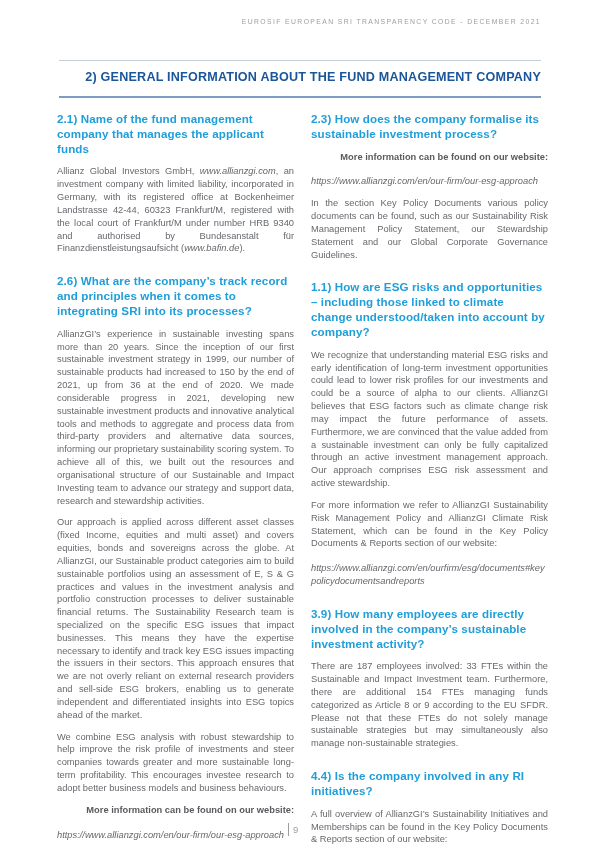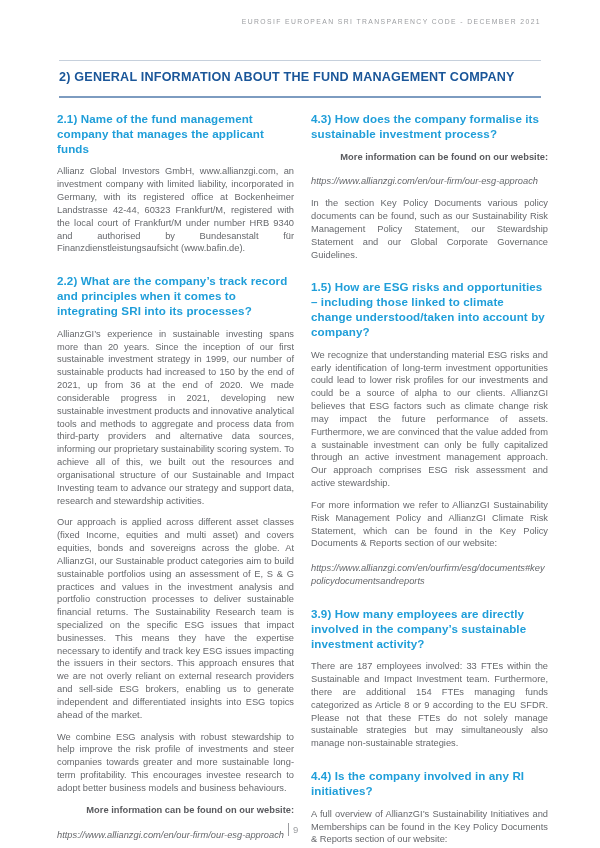--- a/index.html
+++ b/index.html
@@ -7,42 +7,42 @@
     position:relative;width:600px;height:848px;background:#ffffff;
     font-family:"Liberation Sans",sans-serif;overflow:hidden;margin:0 auto;
   }
   .doc-header{
     position:absolute;top:18px;right:59px;
     font-size:6.8px;letter-spacing:1.4px;color:#9b9da0;font-weight:400;
   }
   .title-bar{
     position:absolute;top:60px;left:59px;right:59px;
     border-top:1px solid #c6d0dc;border-bottom:2px solid #7d9cc0;
-    padding:10px 0 11px;text-align:left;
+    padding:10px 0 11px;text-align:right;
   }
   .title-bar h1{
     margin:0;font-size:12.6px;line-height:1.1;color:#1a5699;
     font-weight:bold;letter-spacing:0.2px;
   }
   .cols{
     position:absolute;top:103px;left:57px;right:52px;
     display:flex;gap:17px;
   }
   .col{flex:1;min-width:0;}
   .sec{margin-bottom:19px;}
   .sec h3{
     margin:9px 0 9px;color:#1f9ed9;font-size:11.6px;line-height:1.28;
     font-weight:bold;letter-spacing:0.1px;
   }
   p{margin:0 0 9px;color:#66686c;font-size:9.3px;line-height:1.38;}
   p.just{text-align:justify;}
   p.tight{margin-bottom:1px;}
   .bold-lead{color:#595a5e;font-weight:bold;margin-bottom:1px;text-align:right;}
   .link{font-style:italic;word-break:break-all;margin-top:12px;}
-  .inline-it{}
+  .inline-it{font-style:italic;}
   .footer{
     position:absolute;bottom:12px;left:288px;
     color:#9b9da0;font-size:9.5px;display:flex;align-items:center;
   }
   .footer .bar{
     display:inline-block;width:0;height:13px;border-left:1.5px solid #9b9da0;
     margin-right:4px;
   }
 </style>
 </head>
@@ -59,41 +59,41 @@
   <div class="cols">
 
     <div class="col">
 
       <div class="sec">
         <h3>2.1) Name of the fund management company that manages the applicant funds</h3>
         <p class="just"><span>Allianz Global Investors GmbH, </span><span class="inline-it">www.allianzgi.com</span><span>, an investment company with limited liability, incorporated in Germany, with its registered office at Bockenheimer Landstrasse 42-44, 60323 Frankfurt/M, registered with the local court of Frankfurt/M under number HRB 9340 and authorised by Bundesanstalt für Finanzdienstleistungsaufsicht (</span><span class="inline-it">www.bafin.de</span><span>).</span></p>
       </div>
 
       <div class="sec">
-        <h3>2.2) What are the company’s track record and principles when it comes to integrating SRI into its processes?</h3>
+        <h3>2.6) What are the company’s track record and principles when it comes to integrating SRI into its processes?</h3>
         <p class="just">AllianzGI’s experience in sustainable investing spans more than 20 years. Since the inception of our first sustainable investment strategy in 1999, our number of sustainable products had increased to 150 by the end of 2021, up from 36 at the end of 2020. We made considerable progress in 2021, developing new sustainable investment products and innovative analytical tools and methods to aggregate and process data from third-party providers and alternative data sources, informing our proprietary sustainability scoring system. To achieve all of this, we built out the resources and organisational structure of our Sustainable and Impact Investing team to advance our strategy and support data, research and stewardship activities.</p>
         <p class="just">Our approach is applied across different asset classes (fixed Income, equities and multi asset) and covers equities, bonds and sovereigns across the globe. At AllianzGI, our Sustainable product categories aim to build sustainable portfolios using an assessment of E, S &amp; G practices and values in the investment analysis and portfolio construction processes to deliver sustainable financial returns. The Sustainability Research team is specialized on the specific ESG issues that impact businesses. This means they have the expertise necessary to identify and track key ESG issues impacting the issuers in their sectors. This approach ensures that we are not overly reliant on external research providers and sell-side ESG brokers, enabling us to generate independent and differentiated insights into ESG topics ahead of the market.</p>
         <p class="just">We combine ESG analysis with robust stewardship to help improve the risk profile of investments and steer companies towards greater and more sustainable long-term profitability. This encourages investee research to adopt better business models and business behaviours.</p>
         <p class="bold-lead">More information can be found on our website:</p>
         <p class="link">https://www.allianzgi.com/en/our-firm/our-esg-approach</p>
       </div>
 
     </div>
 
     <div class="col">
 
       <div class="sec">
-        <h3>4.3) How does the company formalise its sustainable investment process?</h3>
+        <h3>2.3) How does the company formalise its sustainable investment process?</h3>
         <p class="bold-lead">More information can be found on our website:</p>
         <p class="link">https://www.allianzgi.com/en/our-firm/our-esg-approach</p>
         <p class="just">In the section Key Policy Documents various policy documents can be found, such as our Sustainability Risk Management Policy Statement, our Stewardship Statement and our Global Corporate Governance Guidelines.</p>
       </div>
 
       <div class="sec">
-        <h3>1.5) How are ESG risks and opportunities – including those linked to climate change understood/taken into account by company?</h3>
+        <h3>1.1) How are ESG risks and opportunities – including those linked to climate change understood/taken into account by company?</h3>
         <p class="just">We recognize that understanding material ESG risks and early identification of long-term investment opportunities could lead to lower risk profiles for our investments and could be a source of alpha to our clients. AllianzGI believes that ESG factors such as climate change risk may impact the future performance of assets. Furthermore, we are convinced that the value added from a sustainable investment can only be fully capitalized through an active investment management approach. Our approach comprises ESG risk assessment and active stewardship.</p>
         <p class="just tight">For more information we refer to AllianzGI Sustainability Risk Management Policy and AllianzGI Climate Risk Statement, which can be found in the Key Policy Documents &amp; Reports section of our website:</p>
         <p class="link">https://www.allianzgi.com/en/ourfirm/esg/documents#keypolicydocumentsandreports</p>
       </div>
 
       <div class="sec">
         <h3>3.9) How many employees are directly involved in the company’s sustainable investment activity?</h3>
         <p class="just">There are 187 employees involved: 33 FTEs within the Sustainable and Impact Investment team. Furthermore, there are additional 154 FTEs managing funds categorized as Article 8 or 9 according to the EU SFDR. Please not that these FTEs do not solely manage sustainable strategies but may simultaneously also manage non-sustainable strategies.</p>
       </div>
 

